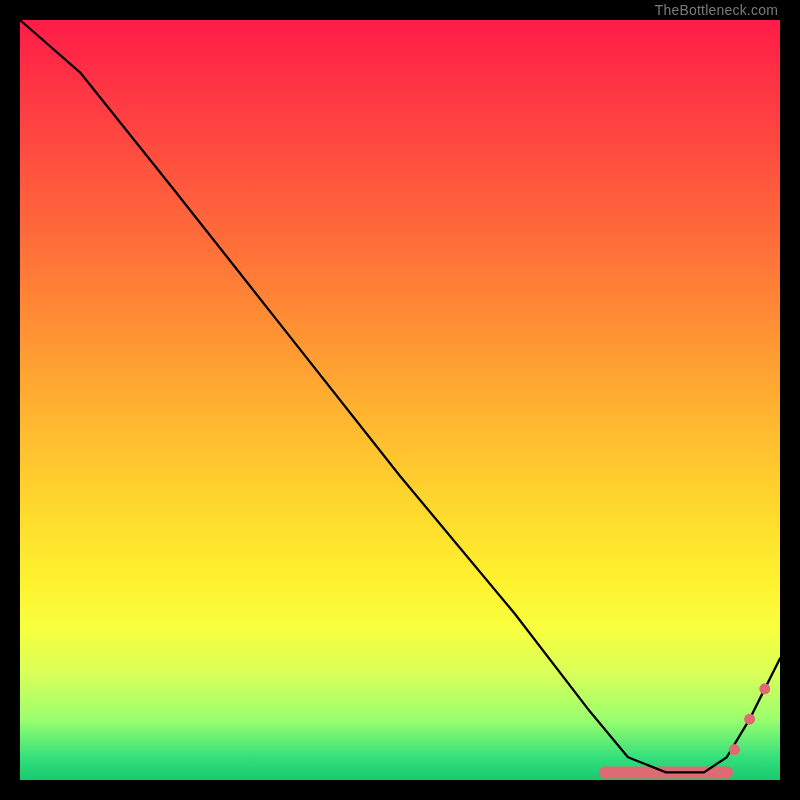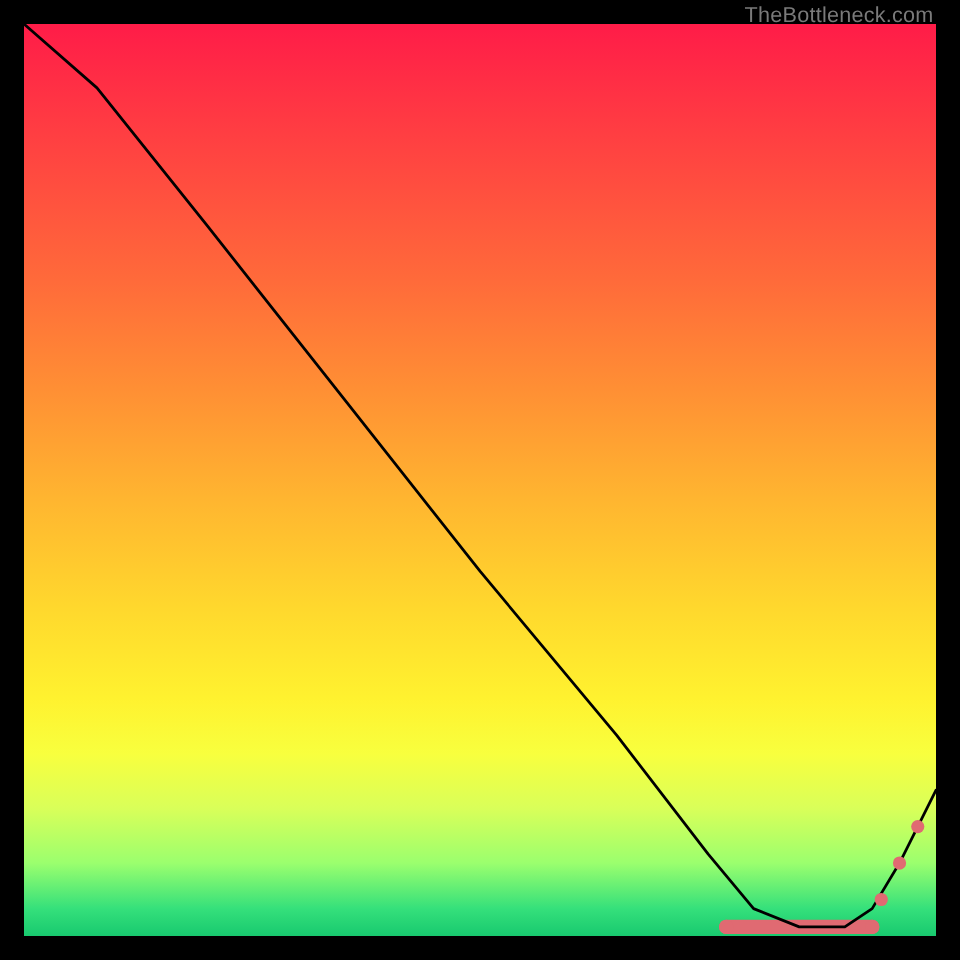--- a/index.html
+++ b/index.html
@@ -39,21 +39,21 @@
       #9bff6e 92%,
       #35e07b 97%,
       #18c96f 100%
     );
   }
   .attribution {
     position: absolute;
     right: 22px;
     top: 2px;
     color: #7a7a7a;
-    font-size: 18px;
+    font-size: 14px;
     letter-spacing: 0.2px;
   }
   svg.curve {
     position: absolute;
     left: 0;
     top: 0;
     width: 760px;
     height: 760px;
     overflow: visible;
   }

